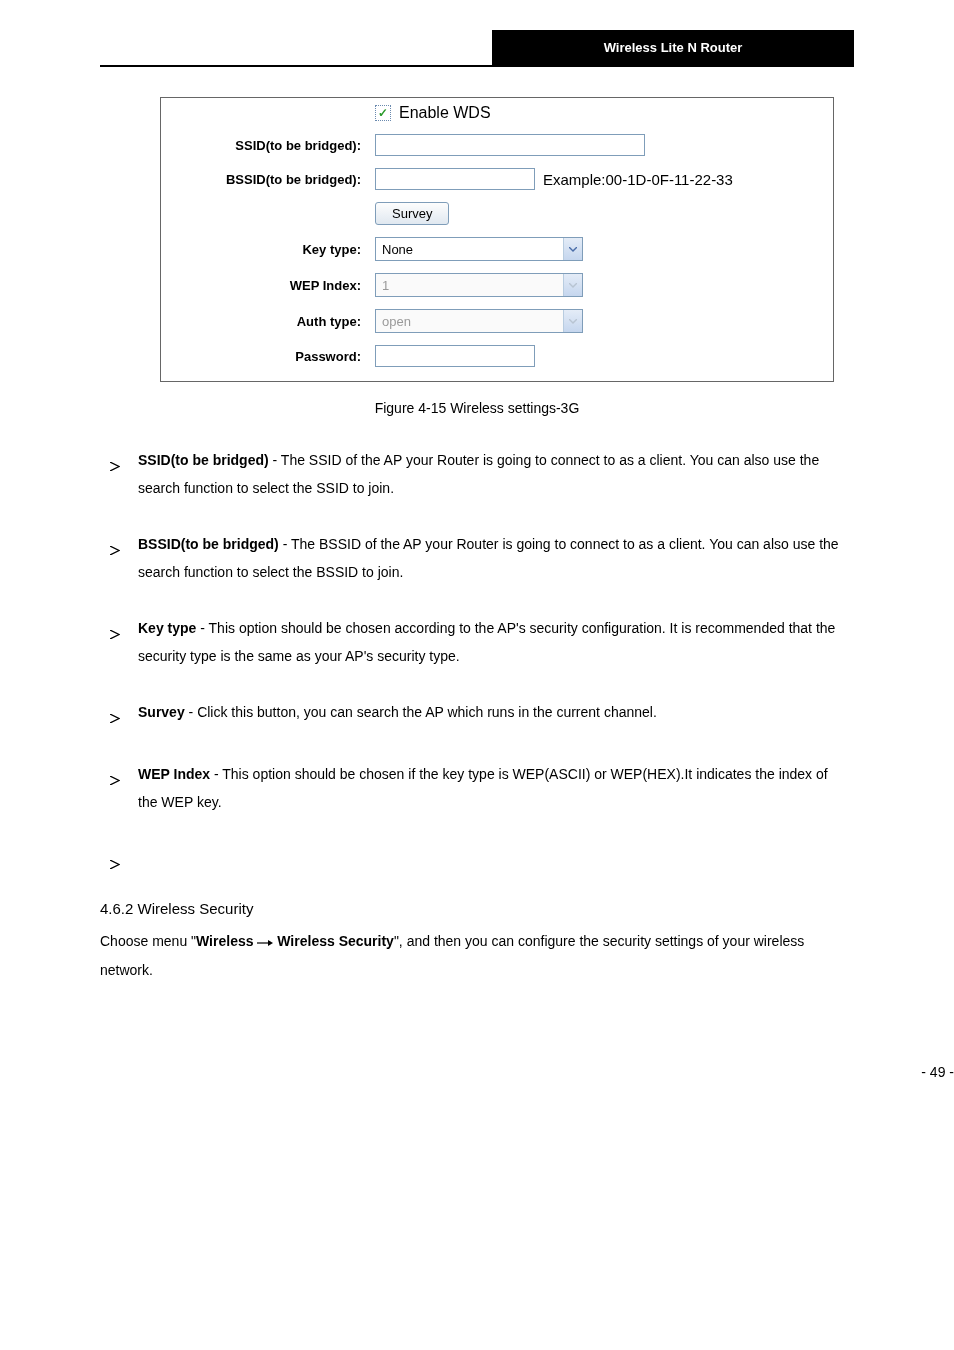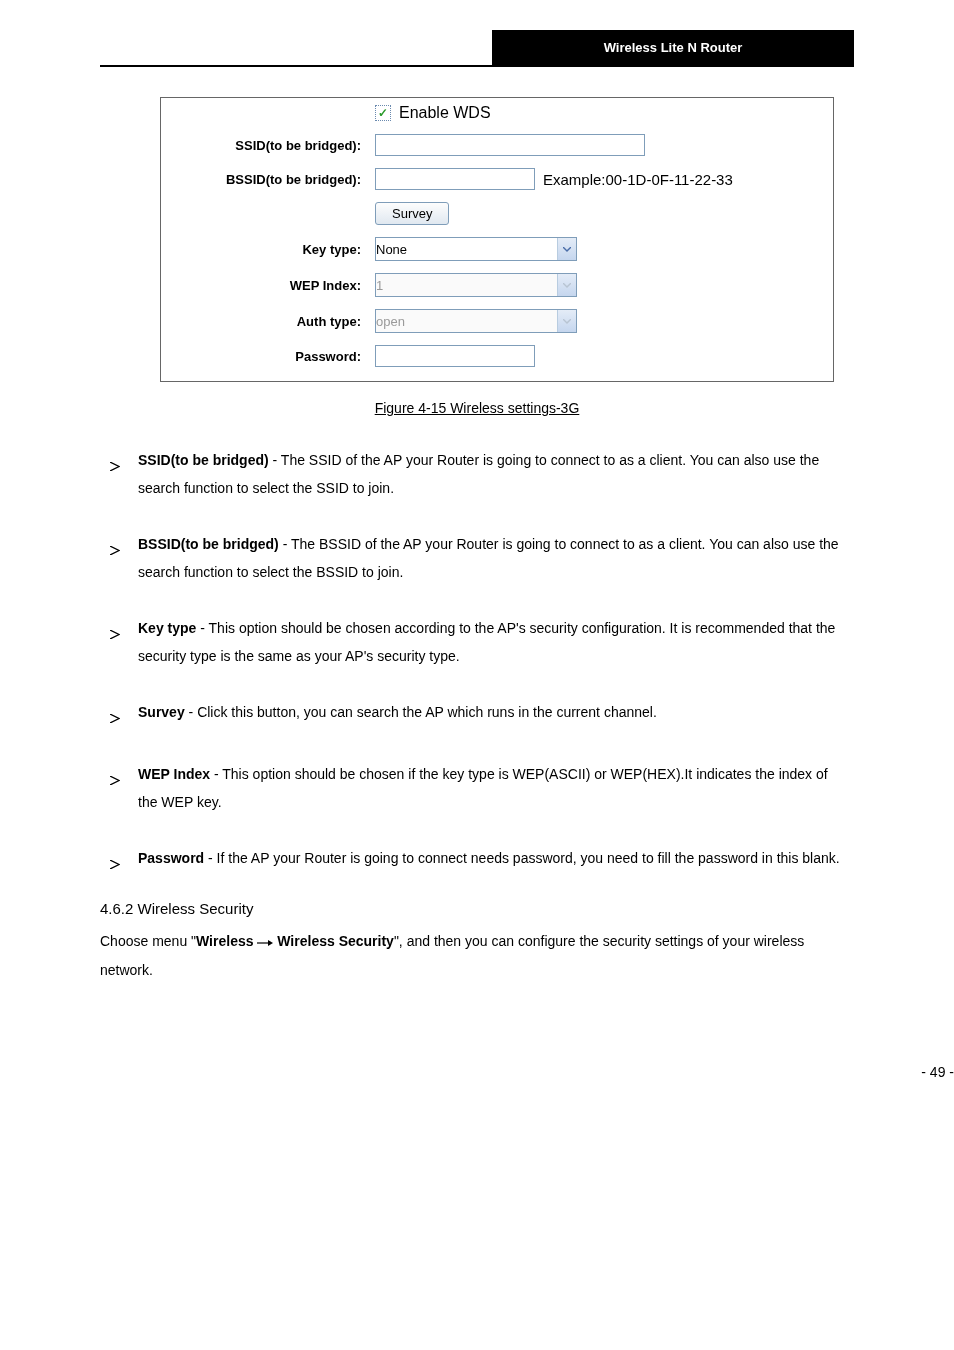--- a/index.html
+++ b/index.html
@@ -91,21 +91,21 @@
     border-radius: 3px;
     cursor: pointer;
   }
   .select-box {
     width: 200px;
     height: 22px;
     border: 1px solid #7f9db9;
     display: flex;
     align-items: center;
     justify-content: space-between;
-    padding-left: 0;
+    padding-left: 6px;
     font-size: 13px;
     background: #fff;
   }
   .select-box.disabled {
     color: #9a9a9a;
     background: #fafafa;
   }
   .select-arrow {
     width: 18px;
     height: 100%;
@@ -119,21 +119,20 @@
     width: 8px;
     height: 5px;
   }
   .select-box.disabled .select-arrow svg polyline {
     stroke: #b8c4d2;
   }
   .figure-caption {
     text-align: center;
     font-size: 14px;
     margin: 18px 0 30px 0;
-    text-decoration: underline;
   }
   .bullets {
     margin: 0 110px 0 110px;
   }
   .bullet-item {
     display: flex;
     align-items: flex-start;
     margin-bottom: 22px;
     line-height: 2.0;
     font-size: 14px;
@@ -327,23 +326,20 @@
       <strong>WEP Index</strong><span> - This option should be chosen if the key type is WEP(ASCII) or WEP(HEX).It indicates the index of the WEP key.</span>
     </div>
   </div>
 
 
   <div class="bullet-item">
     <div class="bullet-icon">
       <svg viewBox="0 0 10 9">
           <polyline points="0,0 9,4.5 0,9" fill="none" stroke="#000" stroke-width="1.3"></polyline>
         </svg>
-    </div>
-    <div class="bullet-text">
-      <strong>Password</strong><span> - If the AP your Router is going to connect needs password, you need to fill the password in this blank.</span>
     </div>
   </div>
 
 </div>
 
 <div class="section-heading">4.6.2 Wireless Security</div>
 <div class="section-body">
   <span>Choose menu "</span><strong>Wireless</strong>
   <span class="arrow-inline">
     <svg viewBox="0 0 16 8">

